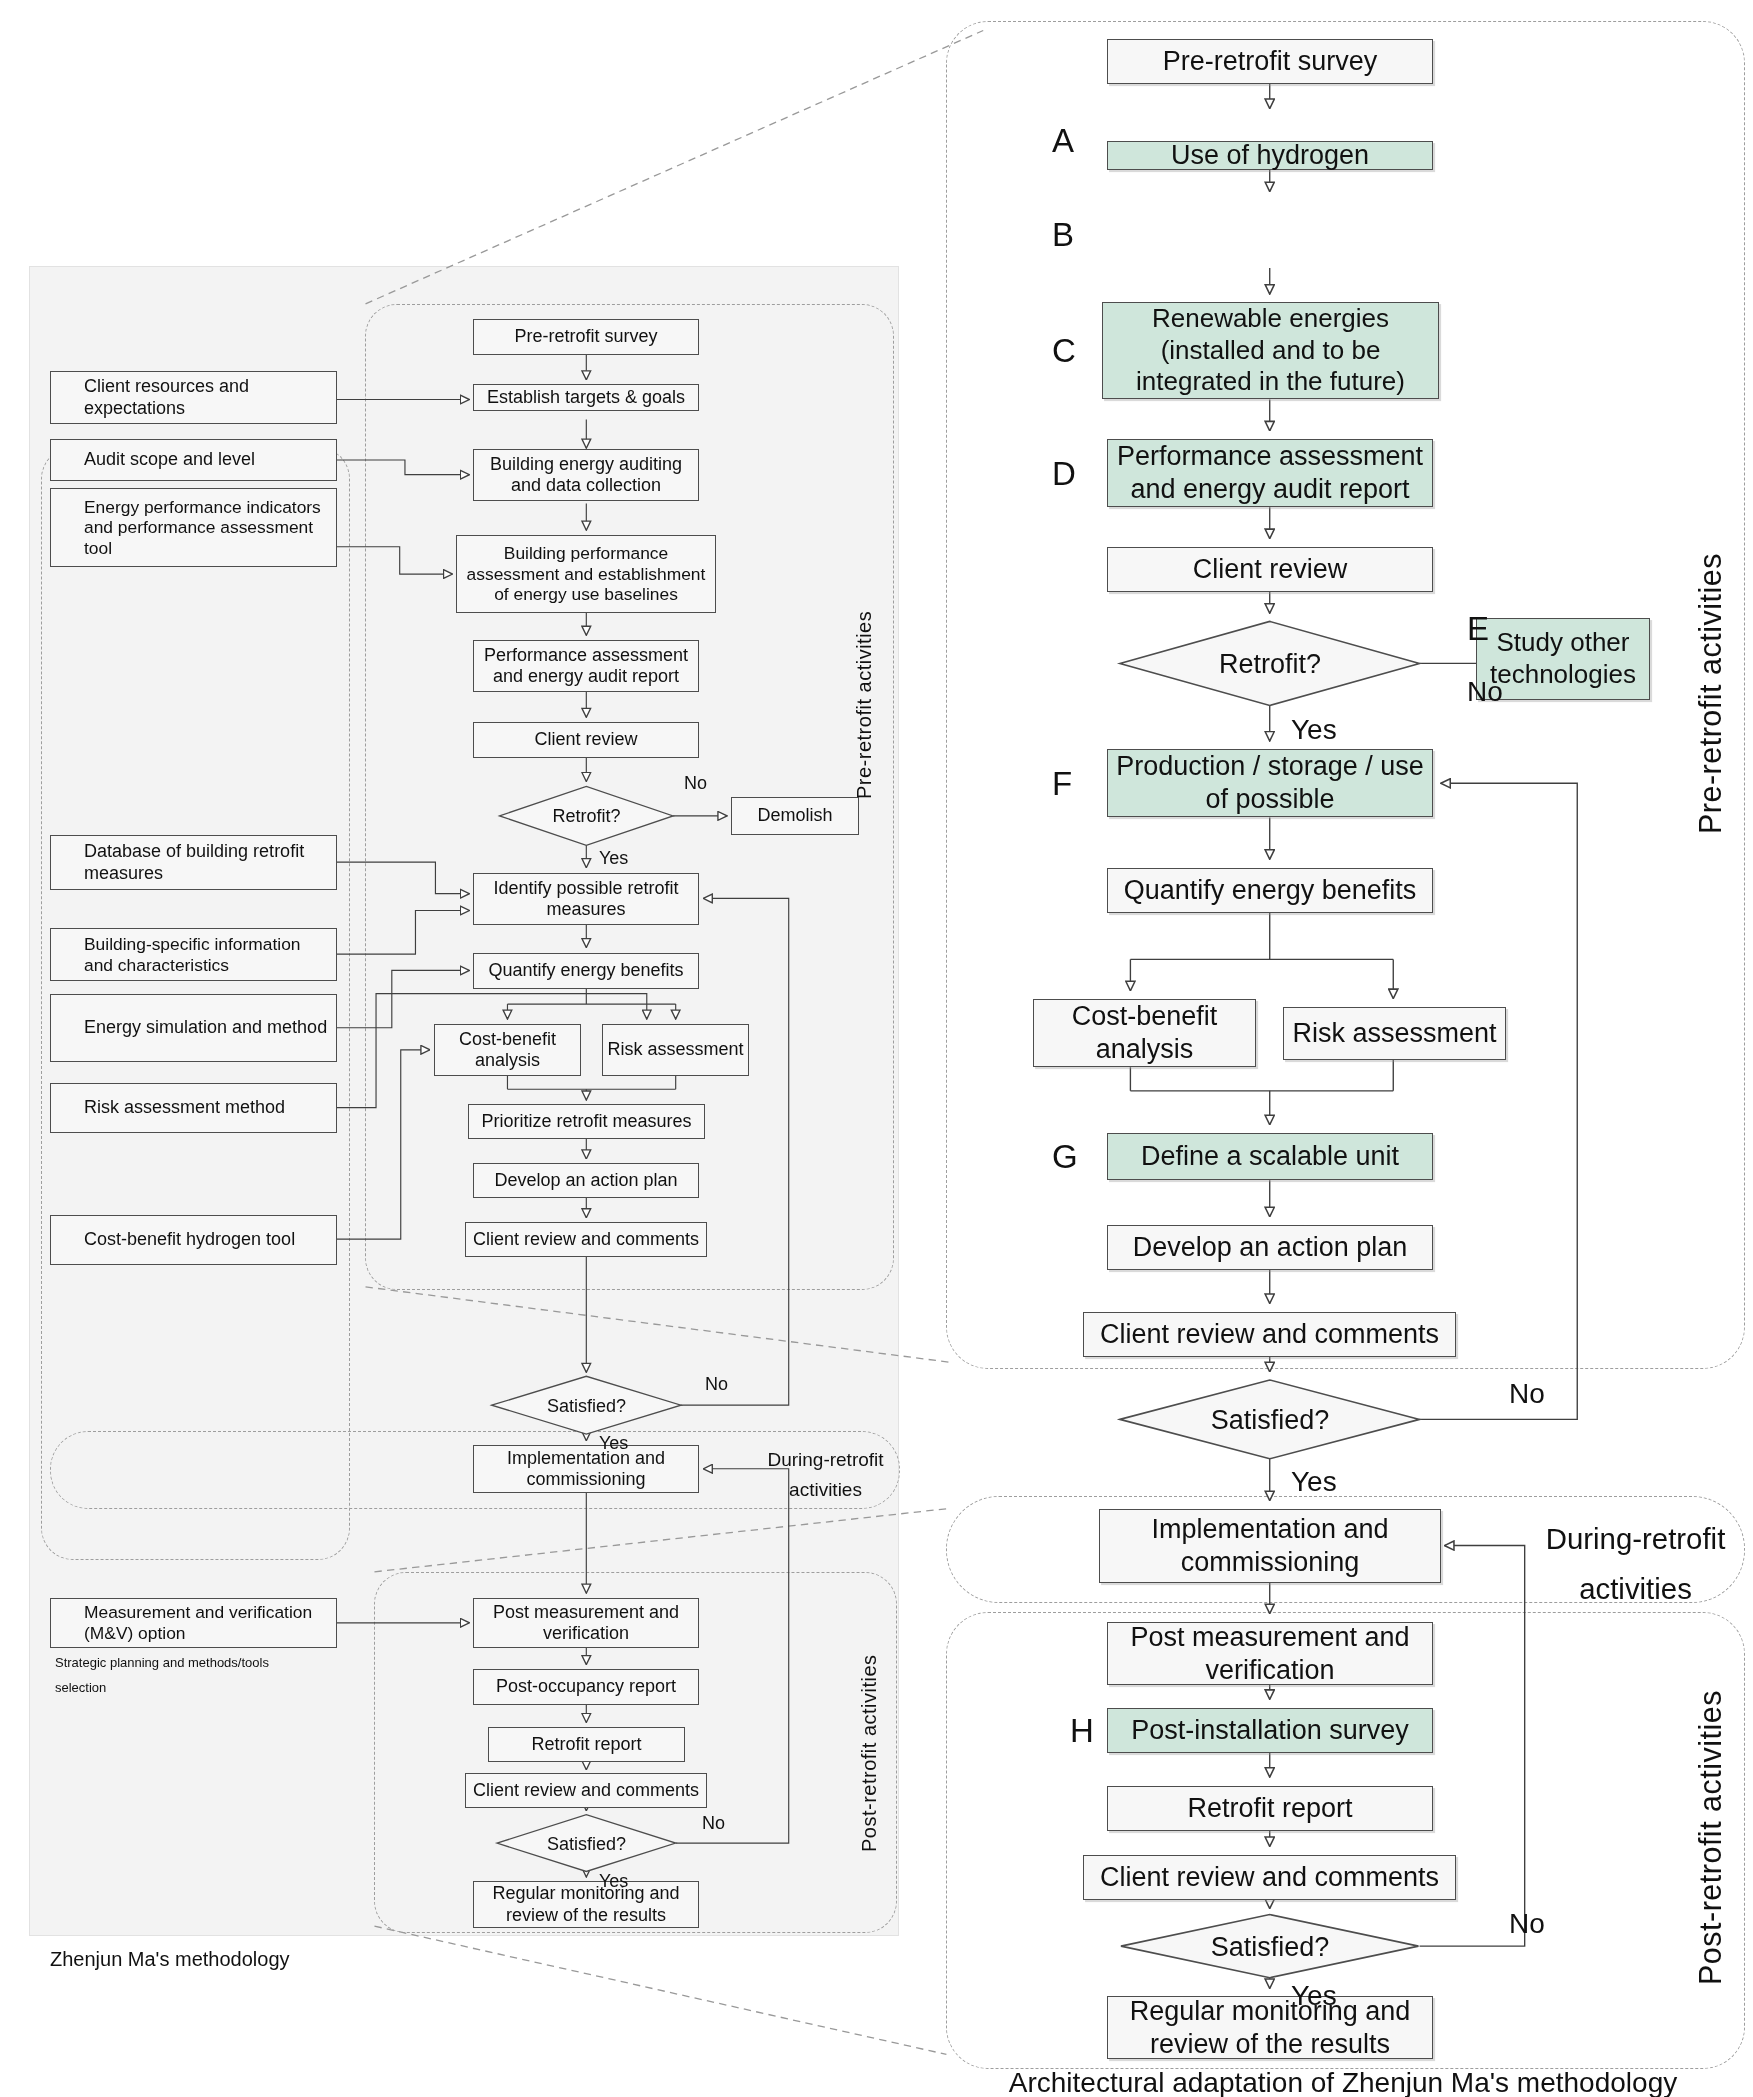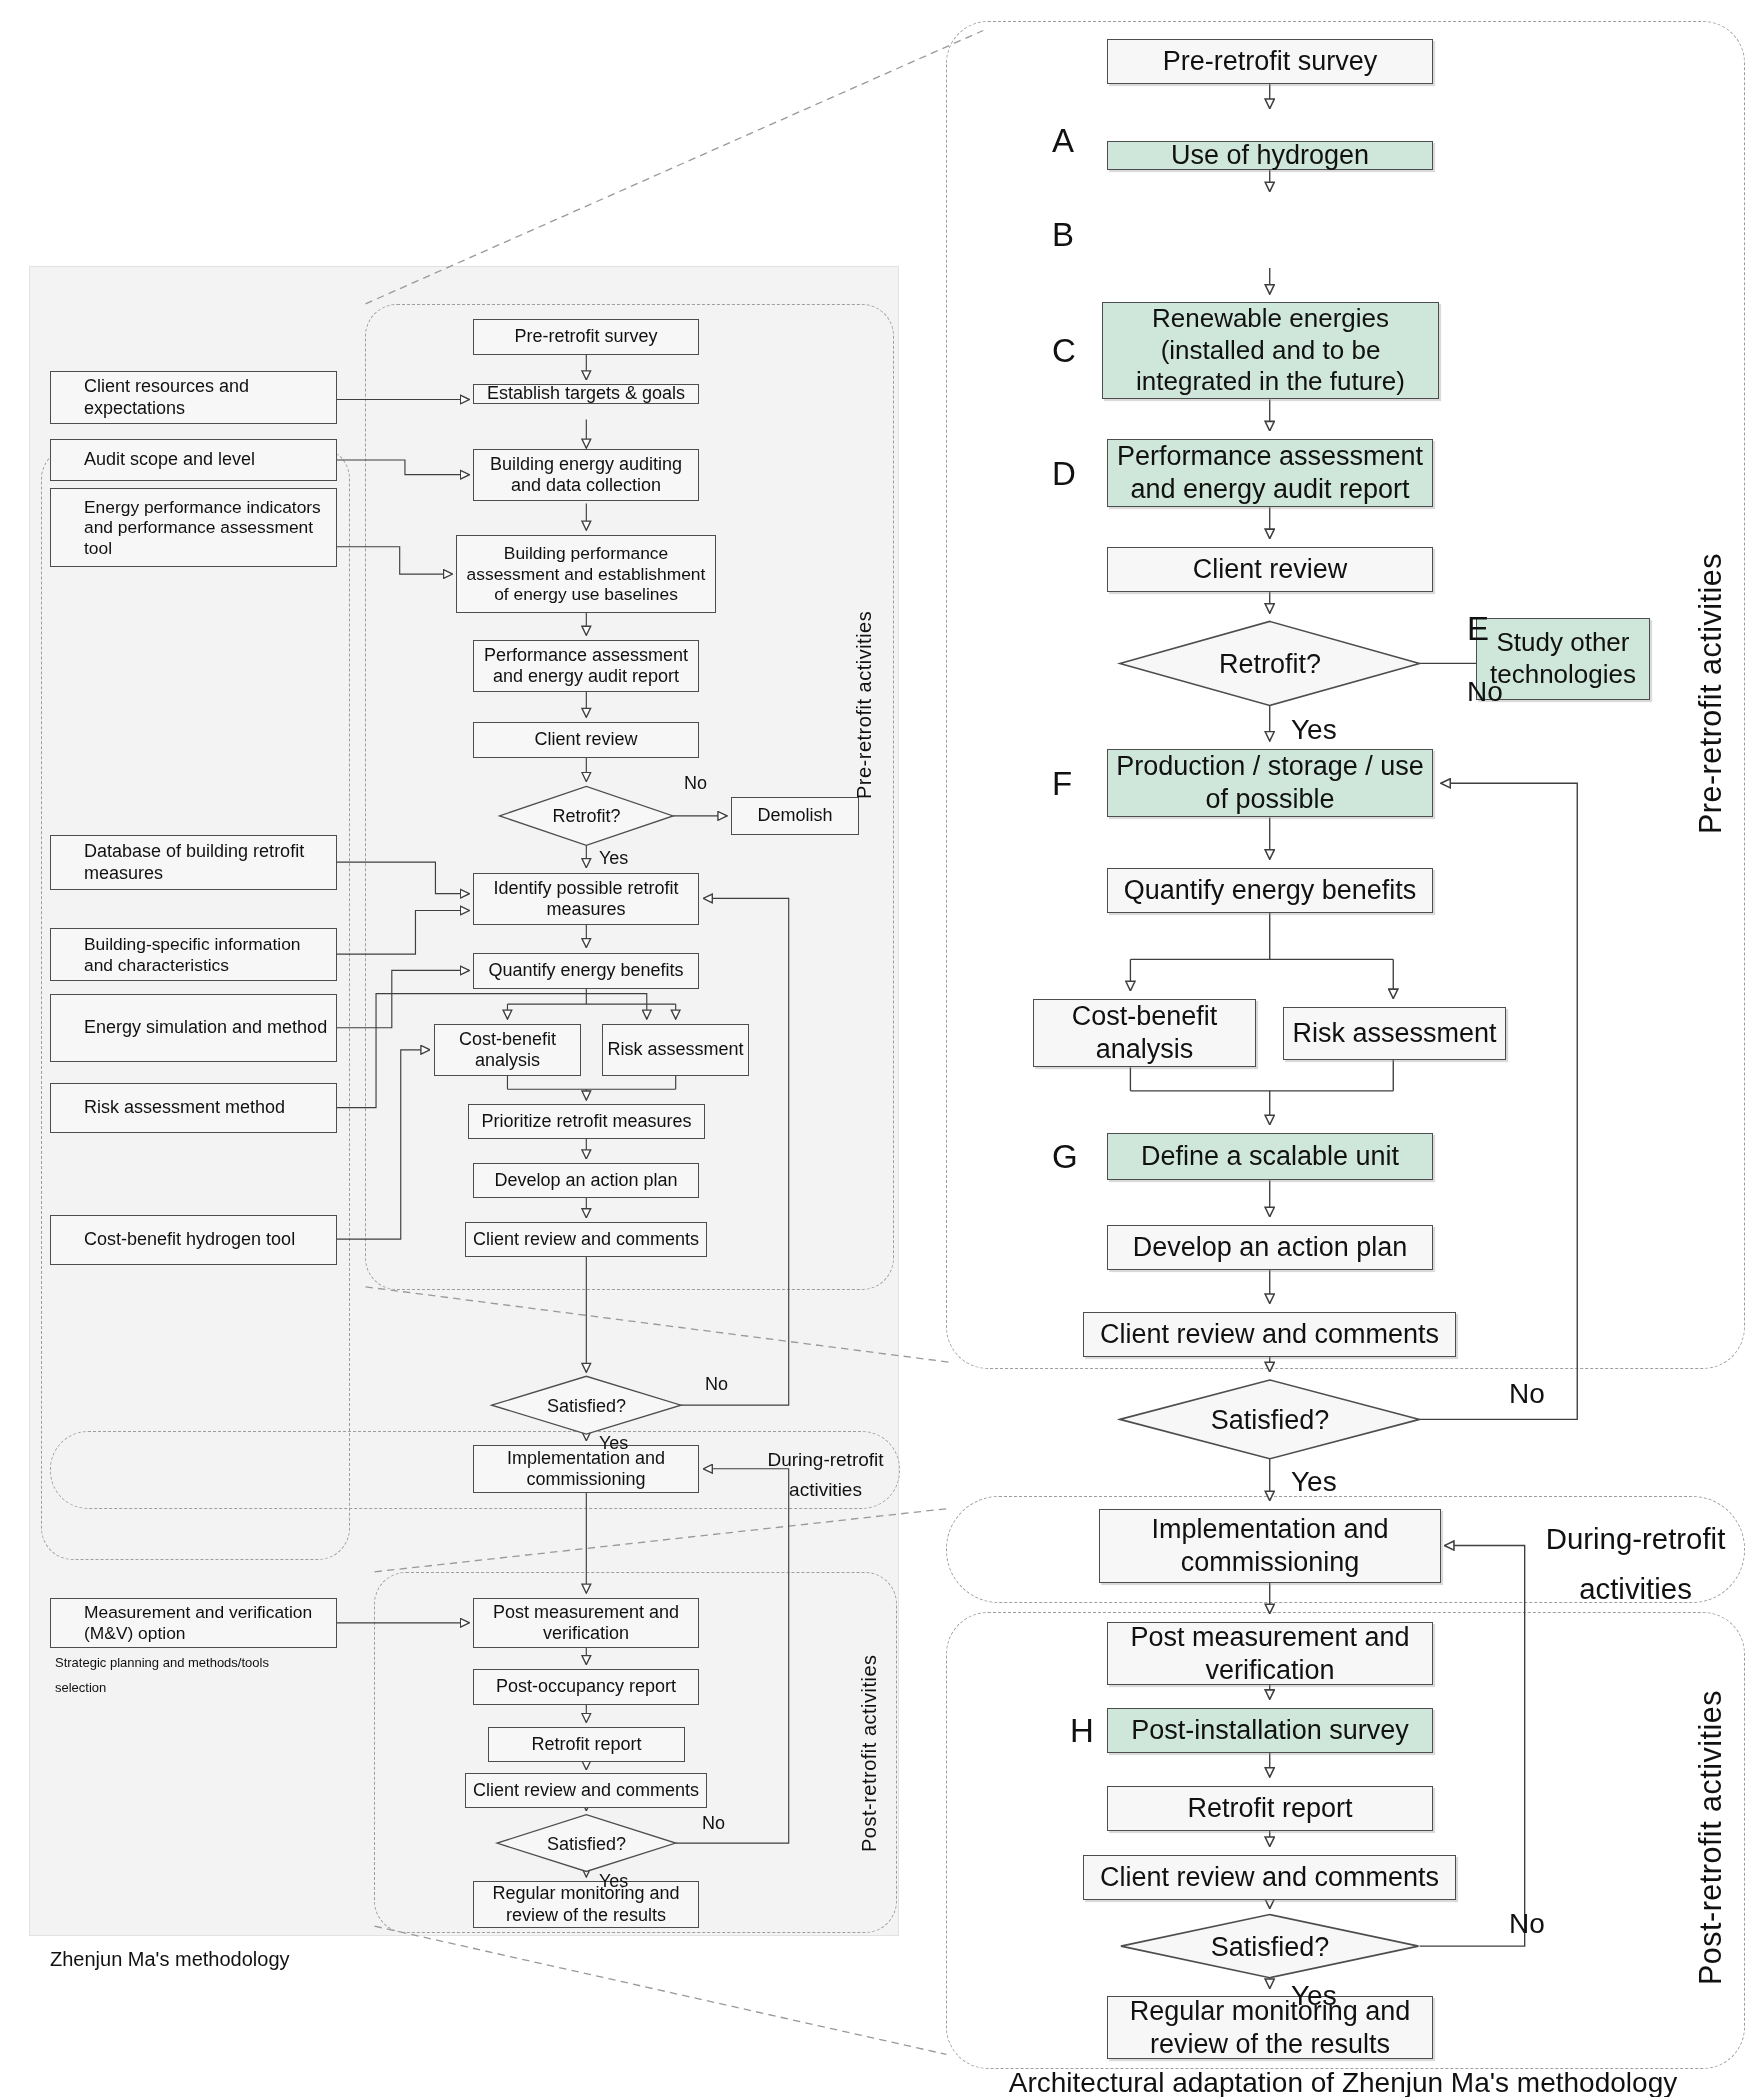--- a/index.html
+++ b/index.html
@@ -151,21 +151,21 @@
   <div class="bx bxL" style="left:50px;top:488px;width:287px;height:79px;font-size:17.4px;">Energy performance indicators and performance assessment tool</div>
   <div class="bx bxL" style="left:50px;top:835px;width:287px;height:55px;">Database of building retrofit measures</div>
   <div class="bx bxL" style="left:50px;top:928px;width:287px;height:53px;font-size:17.4px;">Building-specific information and characteristics</div>
   <div class="bx bxL" style="left:50px;top:994px;width:287px;height:68px;">Energy simulation and method</div>
   <div class="bx bxL" style="left:50px;top:1083px;width:287px;height:50px;">Risk assessment method</div>
   <div class="bx bxL" style="left:50px;top:1215px;width:287px;height:50px;">Cost-benefit hydrogen tool</div>
   <div class="bx bxL" style="left:50px;top:1598px;width:287px;height:50px;font-size:17.4px;">Measurement and verification (M&amp;V) option</div>
   <div class="note" style="left:55px;top:1651px;width:226px;">Strategic planning and methods/tools selection</div>
 
   <div class="bx" style="left:473px;top:319px;width:226px;height:36px;">Pre-retrofit survey</div>
-  <div class="bx" style="left:473px;top:384px;width:226px;height:20px;">Establish targets &amp; goals</div>
+  <div class="bx" style="left:473px;top:384px;width:226px;height:27px;">Establish targets &amp; goals</div>
   <div class="bx" style="left:473px;top:449px;width:226px;height:52px;">Building energy auditing and data collection</div>
   <div class="bx" style="left:456px;top:535px;width:260px;height:78px;font-size:17.4px;">Building performance assessment and establishment of energy use baselines</div>
   <div class="bx" style="left:473px;top:640px;width:226px;height:52px;">Performance assessment and energy audit report</div>
   <div class="bx" style="left:473px;top:722px;width:226px;height:36px;">Client review</div>
   <div class="dtext" style="left:518px;top:798px;width:137px;height:36px;font-size:18px;">Retrofit?</div>
   <div class="bx" style="left:731px;top:797px;width:128px;height:38px;">Demolish</div>
   <div class="bx" style="left:473px;top:873px;width:226px;height:52px;">Identify possible retrofit measures</div>
   <div class="bx" style="left:473px;top:953px;width:226px;height:36px;">Quantify energy benefits</div>
   <div class="bx" style="left:434px;top:1024px;width:147px;height:52px;">Cost-benefit analysis</div>
   <div class="bx" style="left:602px;top:1024px;width:147px;height:52px;">Risk assessment</div>

